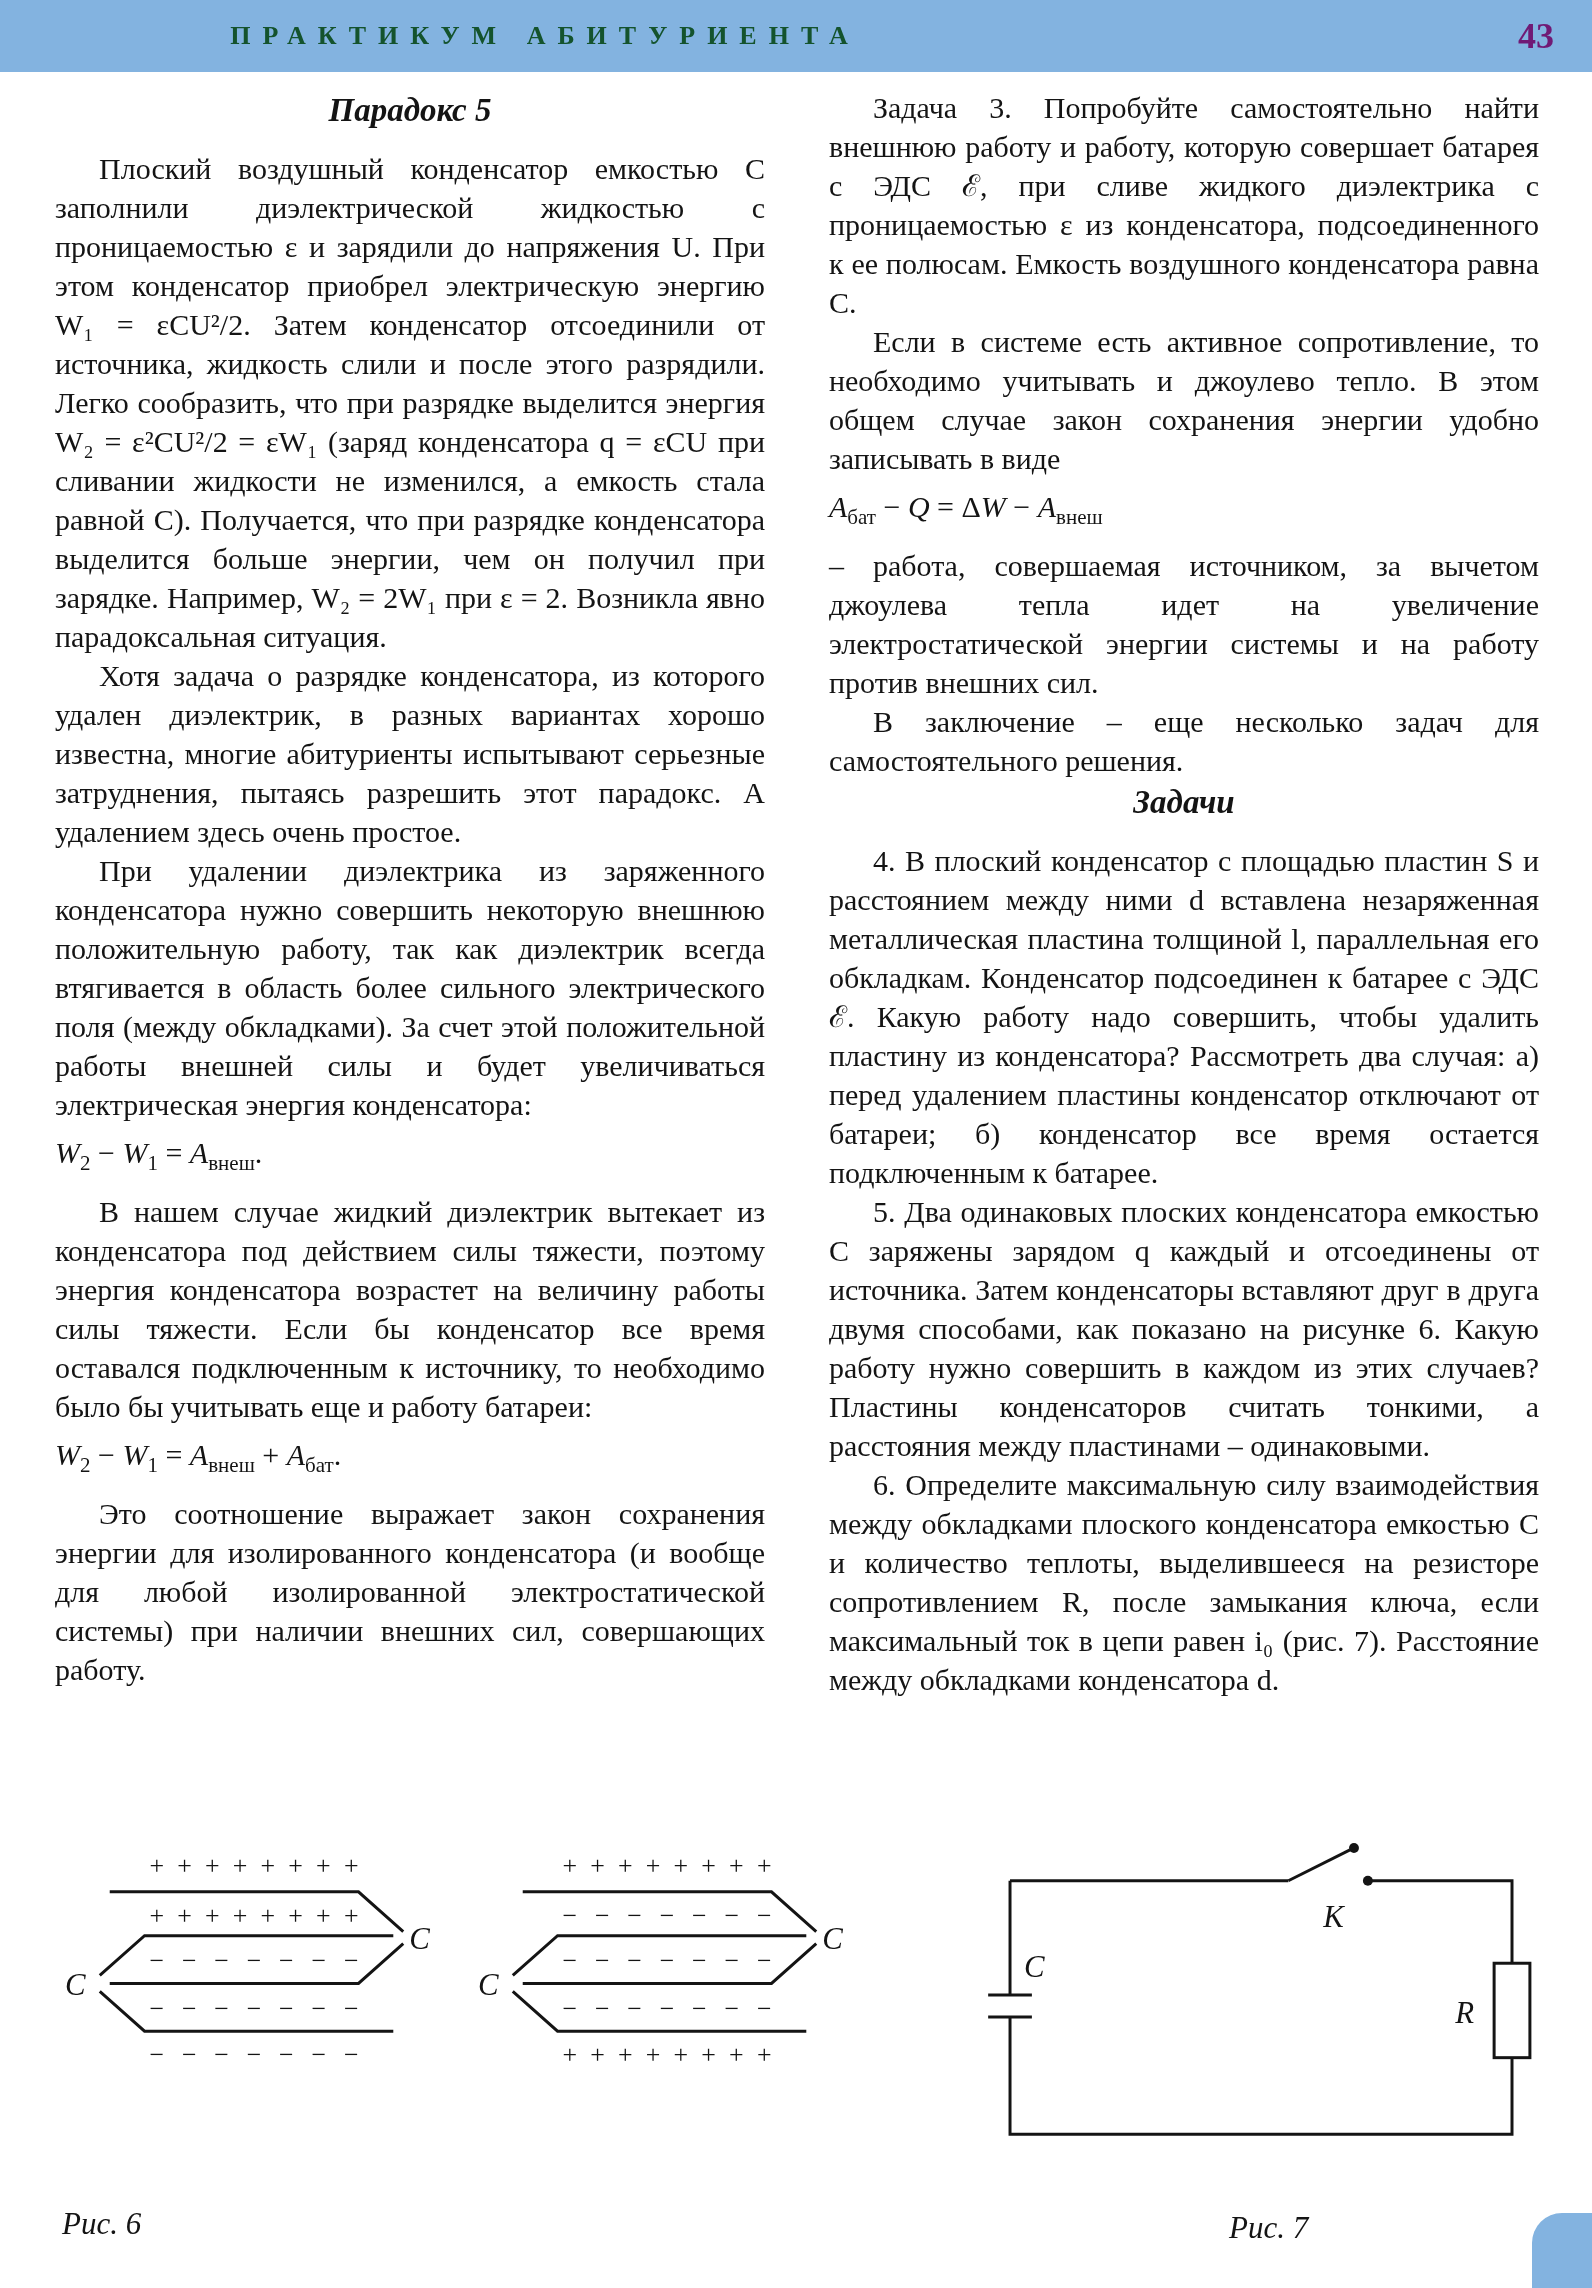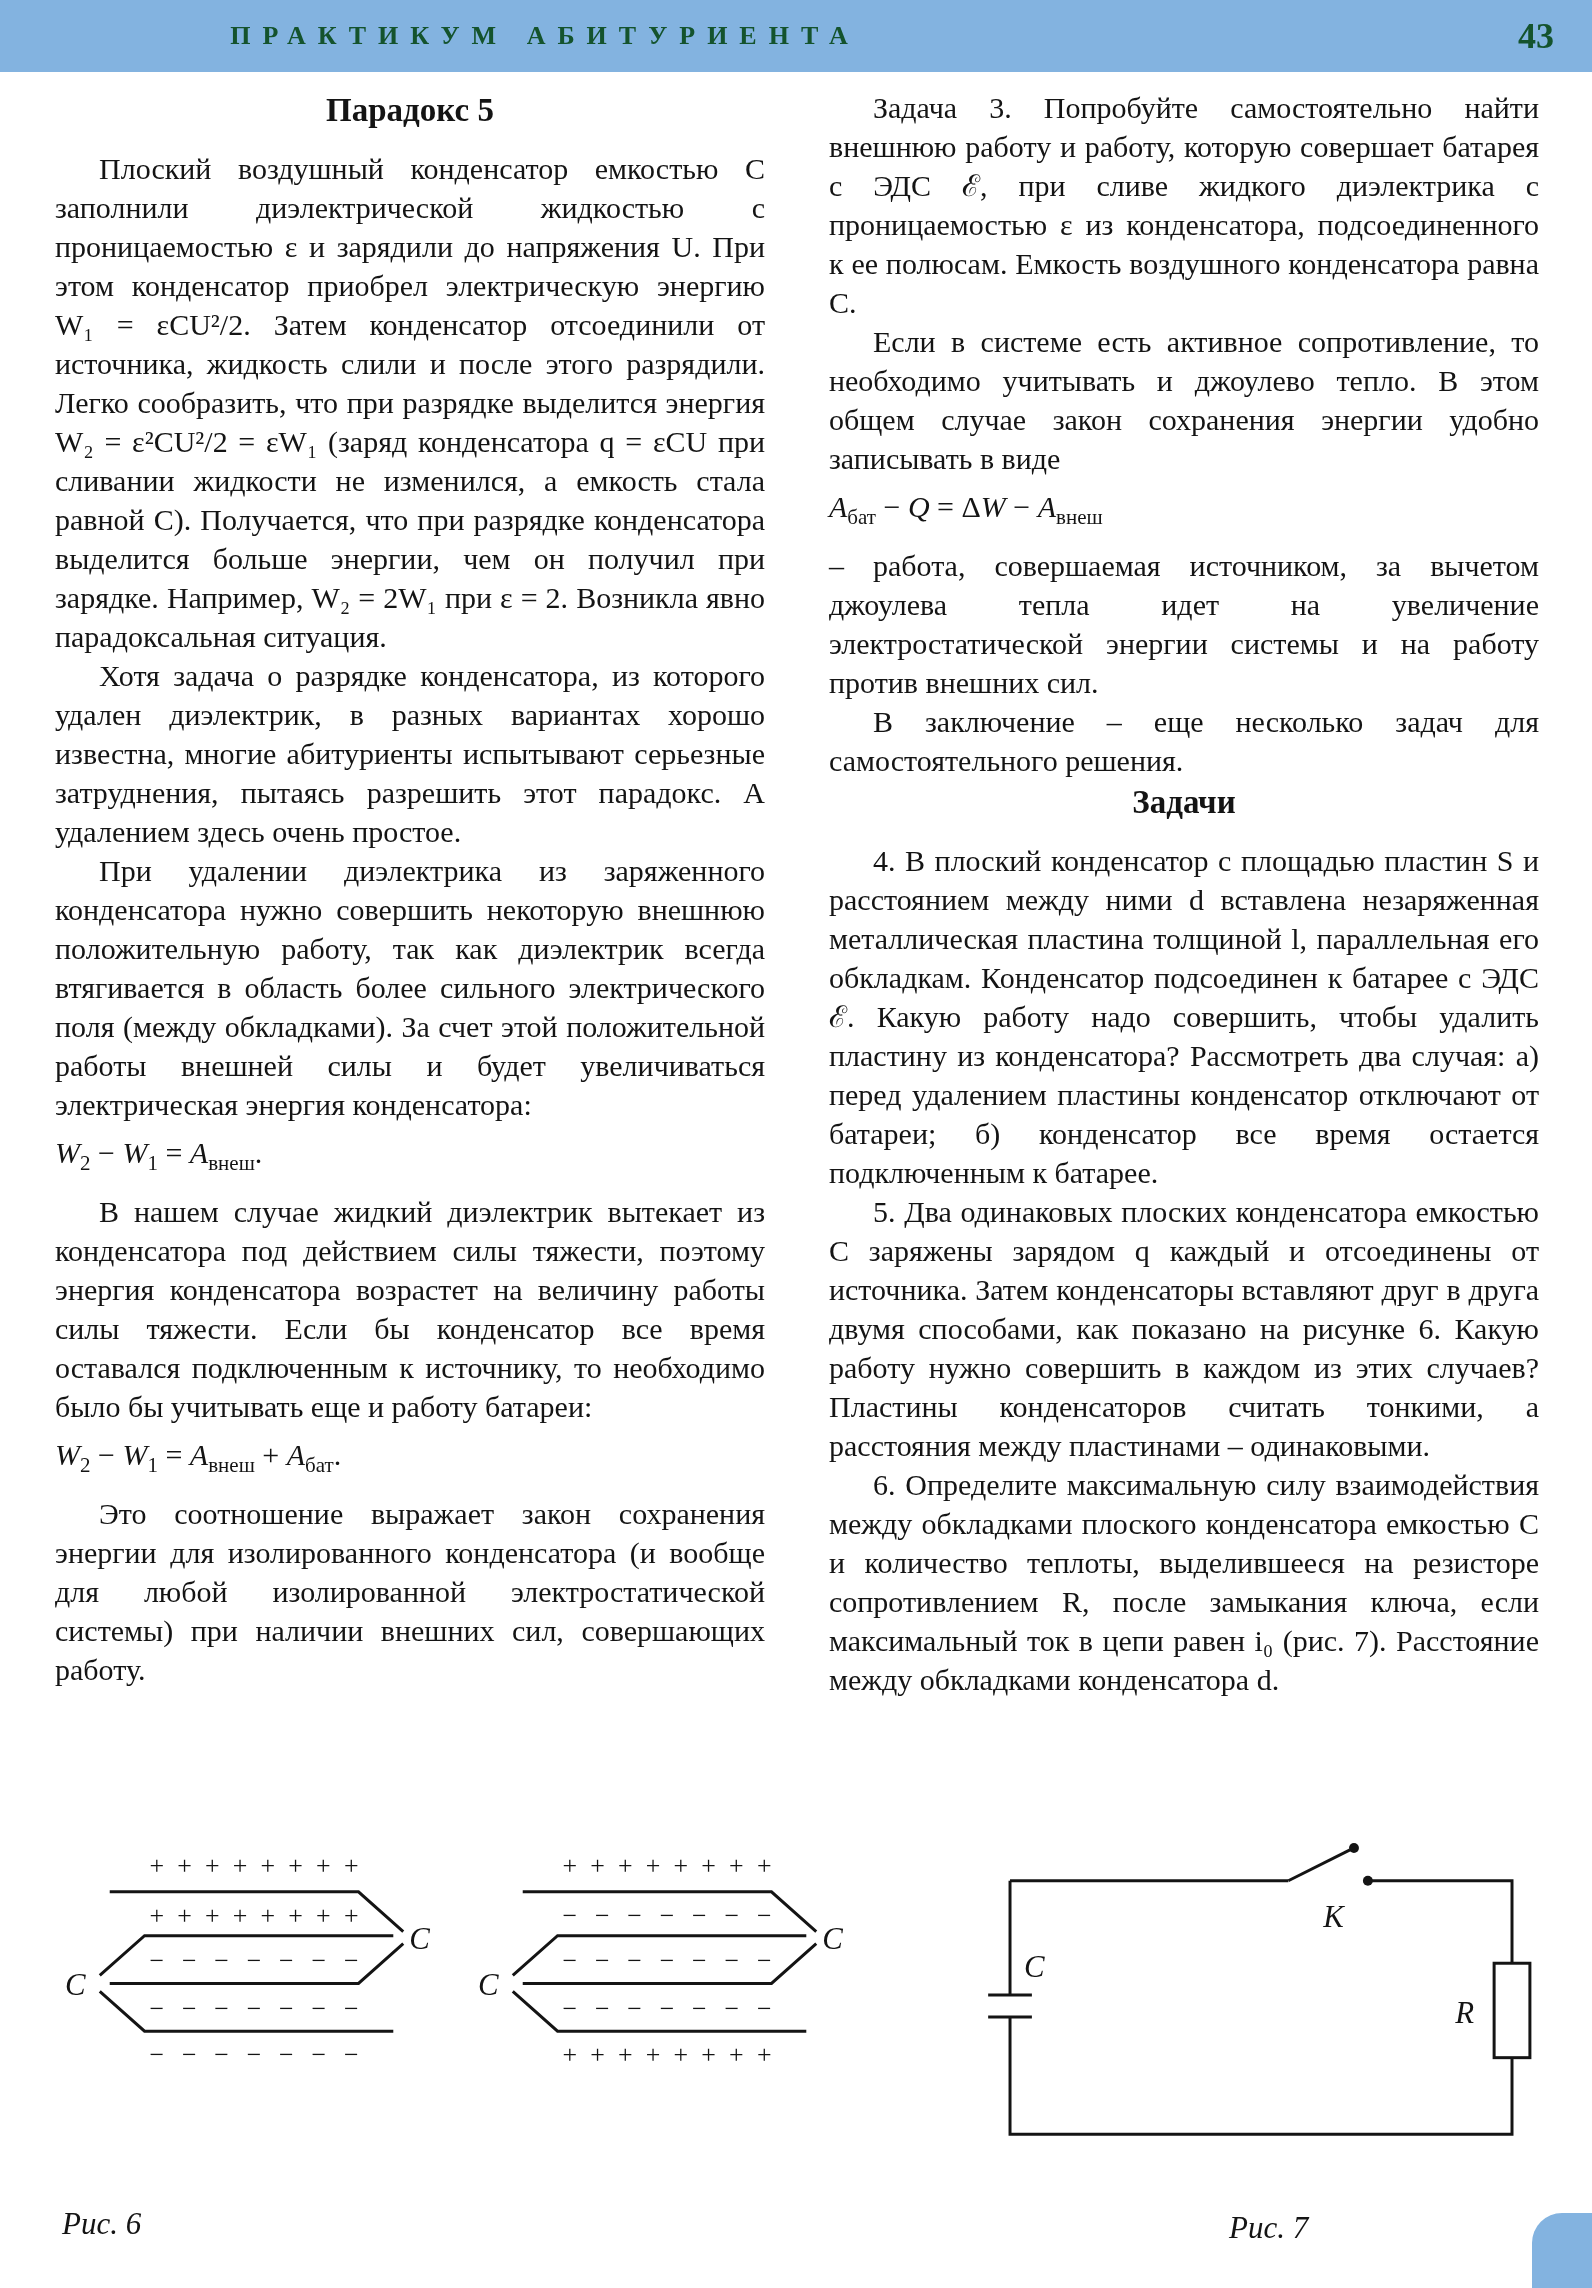--- a/index.html
+++ b/index.html
@@ -9,26 +9,26 @@
     font-family:"Liberation Serif","DejaVu Serif",serif; color:#141414;
   }
   
   .band { position:absolute; top:0; left:0; width:1592px; height:72px; background:#83b3e0; }
   .band-title {
     position:absolute; top:50%; left:545px; transform:translate(-50%,-50%);
     color:#14532d; font-weight:bold; font-size:26px; letter-spacing:12px; white-space:nowrap;
   }
   .band-page {
     position:absolute; top:50%; right:38px; transform:translateY(-50%);
-    color:#14532d; font-weight:bold; font-size:36px;
+    color:#701a75; font-weight:bold; font-size:36px;
   }
   
   .columns { position:absolute; top:88px; left:55px; width:1485px; display:flex; gap:64px; }
   .col { width:710px; }
-  .col-heading { margin:4px 0 20px 0; text-align:center; font-size:33px; font-weight:bold; }
+  .col-heading { margin:4px 0 20px 0; text-align:center; font-size:33px; font-weight:bold;font-style:italic; }
   .para { margin:0; font-size:30px; line-height:39px; text-align:justify; text-indent:44px; }
   .para.noindent { text-indent:0; }
   .formula { margin:8px 0 8px 0; font-size:30px; line-height:42px; }
   .formula sub { font-size:21px; }
   .it { font-style:italic; }
   b { font-weight:normal; }
   
   .figures { position:absolute; top:1836px; left:0; width:1592px; height:453px; }
   .fig { position:absolute; overflow:visible; }
   #fig6a { left:55px; top:8px; }

